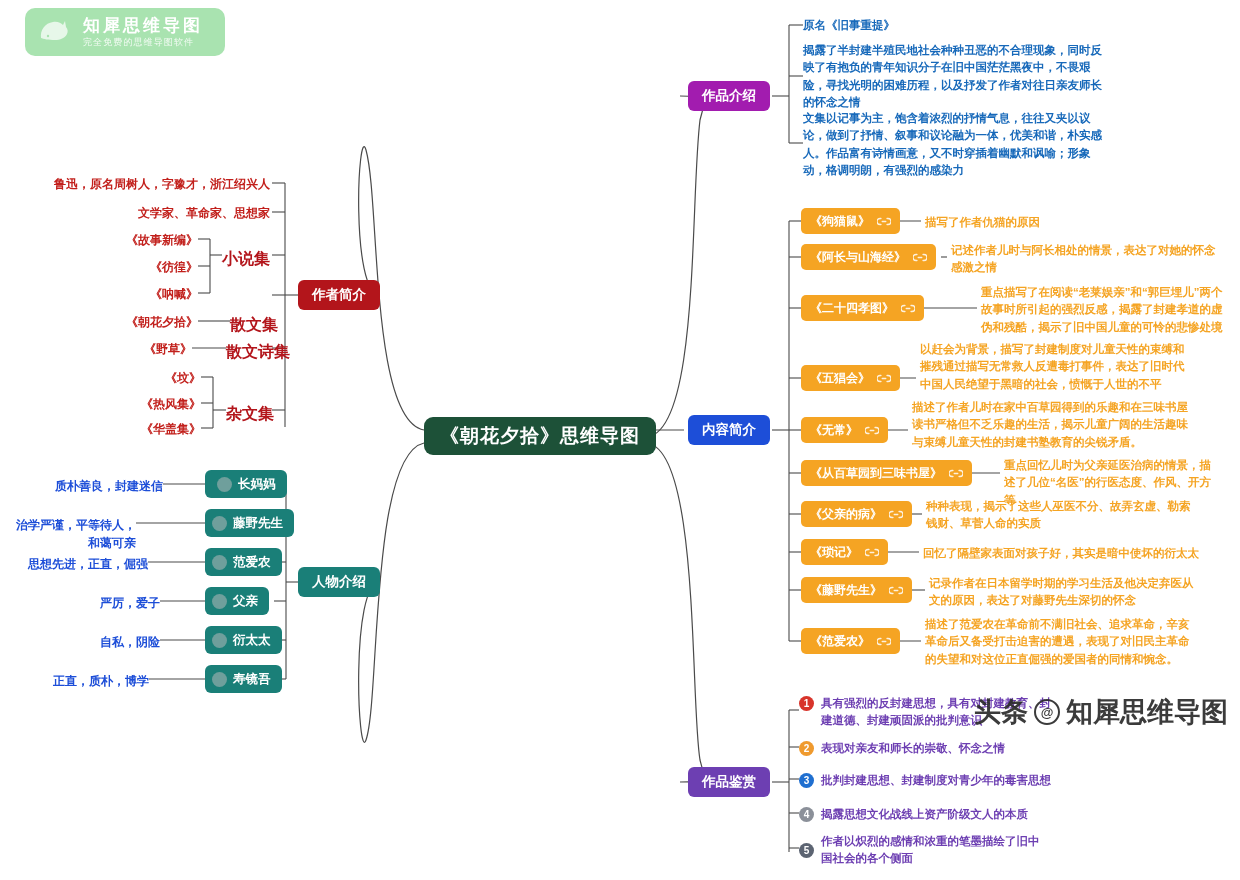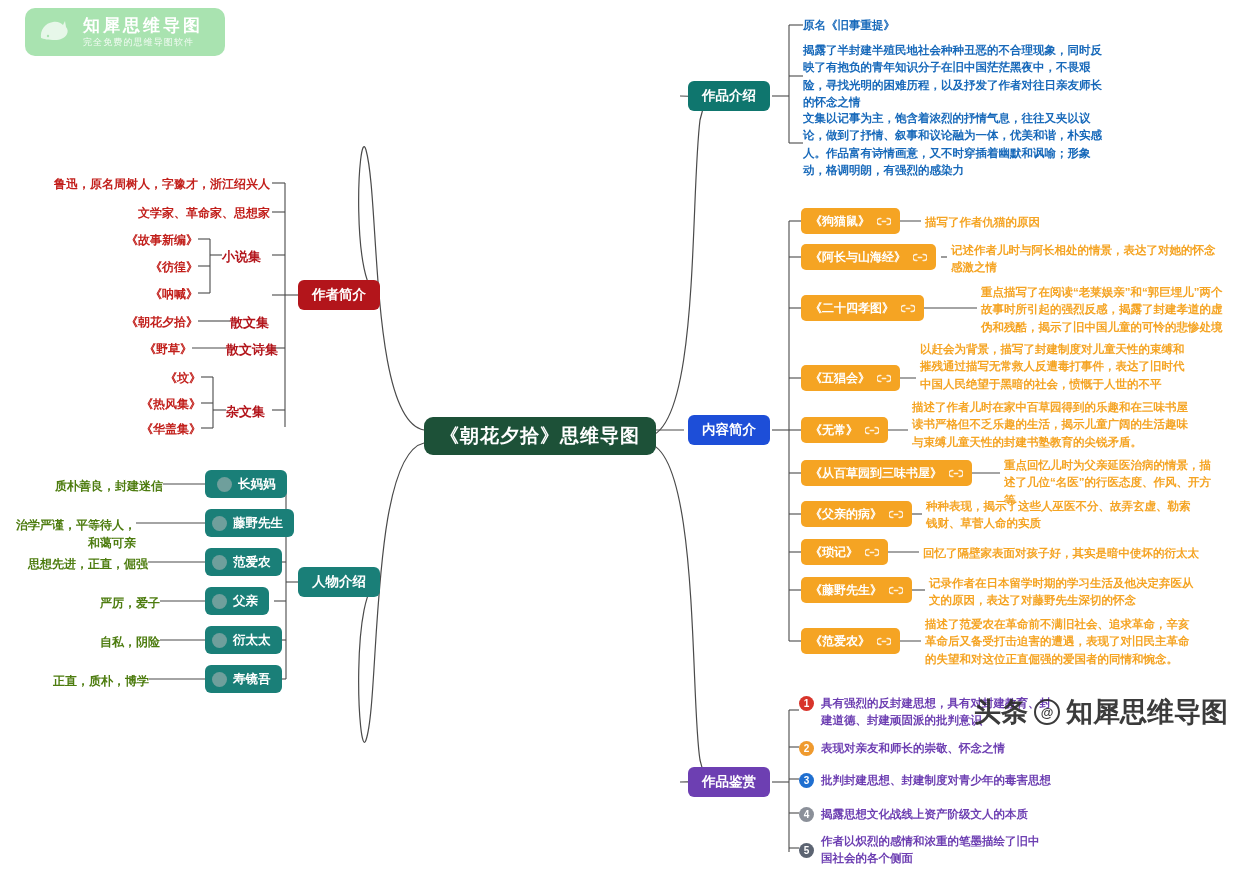--- a/index.html
+++ b/index.html
@@ -28,21 +28,21 @@
   .node {
     position:absolute; display:flex; align-items:center; justify-content:center;
     font-weight:bold; color:#fff; border-radius:7px; white-space:nowrap;
   }
   .root {
     background:#1d5138; border-radius:9px;
     font-size:19px; letter-spacing:1px; padding:0 16px;
     height:38px;
   }
   .branch { height:30px; padding:0 14px; font-size:13.5px; border-radius:6px; }
-  .b-blue   { background:#0f766e; }
+  .b-blue   { background:#a21caf; }
   .b-orange { background:#1d4ed8;font-family:Liberation Mono, monospace; }
   .b-purple { background:#6d3fb2; }
   .b-red    { background:#b3151b; }
   .b-teal   { background:#1a7f78; }
 
   
   .person {
     position:absolute; height:28px; border-radius:6px; background:#1a7f78;
     display:flex; align-items:center; gap:6px; padding:0 11px 0 7px;
     color:#fff; font-size:12.5px; font-weight:bold; white-space:nowrap;
@@ -53,22 +53,22 @@
   .topic {
     position:absolute; height:26px; border-radius:5px; background:#f5a423;
     display:flex; align-items:center; gap:7px; padding:0 9px;
     color:#fff; font-size:12px; font-weight:bold; white-space:nowrap;
   }
   .linkico { display:block; width:14px; height:9px; flex:0 0 14px; opacity:.85; }
 
   
   .txt { position:absolute; font-weight:bold; line-height:1.5; }
   .t-red   { color:#c2201c; font-size:12px; }
-  .t-red2  { color:#b3151b; font-size:13px; }
-  .t-dark  { color:#4d7c0f; font-size:12px; }
+  .t-red2  { color:#b3151b; font-size:16px; }
+  .t-dark  { color:#1d4ed8; font-size:12px; }
   .t-blue  { color:#1769ba; font-size:11.5px; }
   .t-orange{ color:#f5a423; font-size:11.5px; }
   .t-purple{ color:#6d3fb2; font-size:11.5px; }
   .ralign  { text-align:right; }
 
   
   .numrow { position:absolute; display:flex; align-items:flex-start; gap:7px; }
   .num {
     width:15px; height:15px; flex:0 0 15px; border-radius:50%;
     color:#fff; font-size:10px; font-weight:bold;

